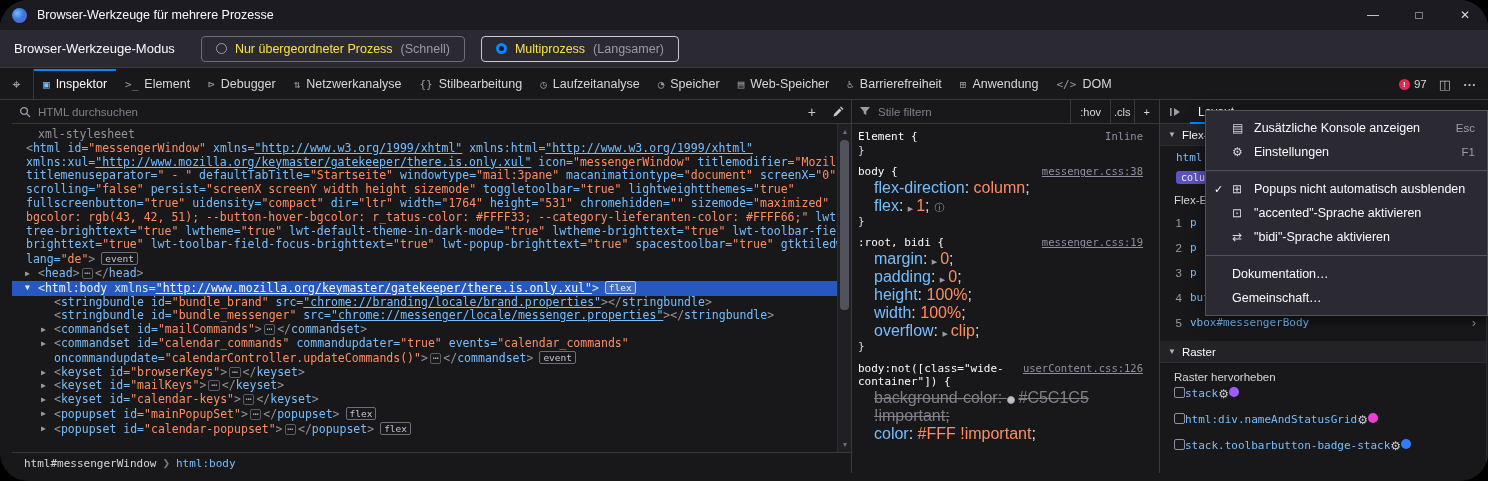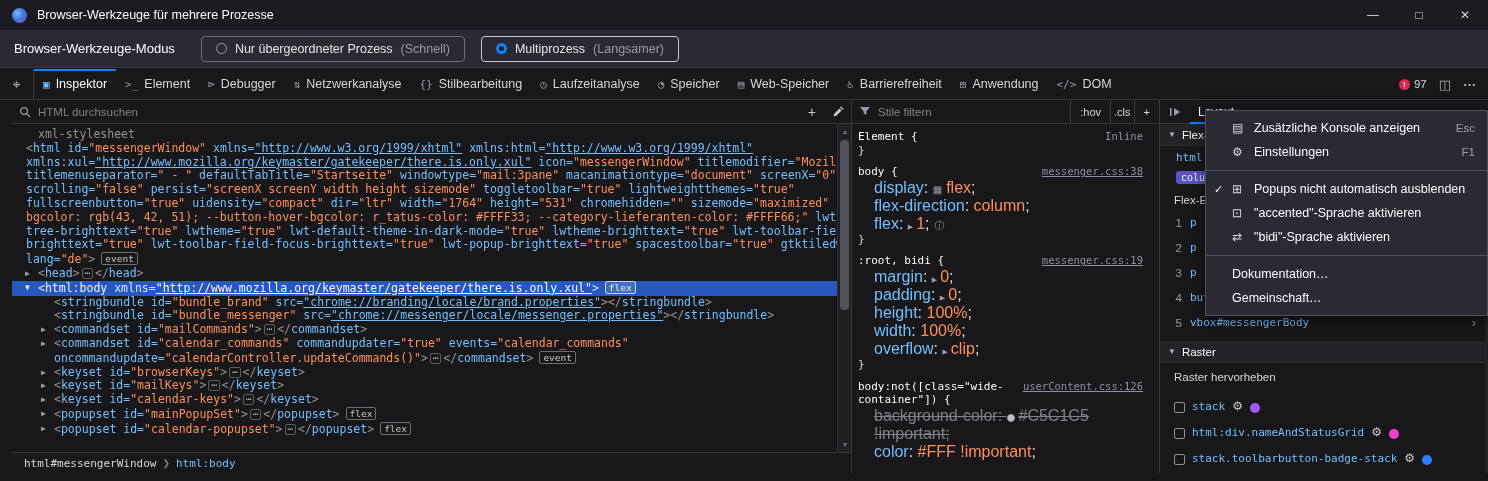--- a/index.html
+++ b/index.html
@@ -1,39 +1,39 @@
 <!DOCTYPE html>
 <html><head>
 <meta charset="utf-8">
 <style>
   * { margin:0; padding:0; box-sizing:border-box; }
   html,body { background:#000; }
   .app { position:relative; width:1488px; height:481px; background:#18181a; overflow:hidden;
-         font-family:"Liberation Sans", sans-serif; color:#d7d7db; }
+         font-family:"Liberation Sans", sans-serif; color:#d7d7db;border-radius:28px; }
 
   
   .titlebar { position:absolute; left:0; top:0; width:100%; height:30px; background:#1c1b22;
               display:flex; align-items:center; }
   .appicon { width:15px; height:15px; border-radius:50%; margin:0 10px 0 12px;
              background:radial-gradient(circle at 35% 35%, #7ab6ff 0%, #3a7bd5 45%, #7a4dd8 100%); }
   .wtitle { font-size:12.5px; color:#fbfbfe; }
   .wctrls { margin-left:auto; display:flex; height:100%; }
   .wbtn { width:46px; height:100%; display:flex; align-items:center; justify-content:center;
           color:#d7d7db; font-size:12px; cursor:default; }
 
   
   .modebar { position:absolute; left:0; top:30px; width:100%; height:38px; background:#2b2a33;
              border-bottom:1px solid #38383d; display:flex; align-items:center; }
   .modelabel { font-size:13px; color:#fbfbfe; margin:0 26px 0 14px; }
   .pill { display:flex; align-items:center; gap:8px; border:1px solid #6d6d78; border-radius:4px;
           padding:4px 14px; margin-right:16px; height:26px; }
   .pill.on { border-color:#c9c9d2; }
   .radio { width:11px; height:11px; border-radius:50%; border:1px solid #9a9aa5; flex:0 0 auto; }
   .radio.on { border:3px solid #0a84ff; background:#1c1b22; }
-  .plabel { font-size:12.5px; color:#e5e5e5; white-space:pre; }
+  .plabel { font-size:12.5px; color:#fde047; white-space:pre; }
   .phint { font-size:12.5px; color:#9b9ba5; }
 
   
   .toolbar { position:absolute; left:0; top:69px; width:100%; height:31px; background:#18181a;
              border-bottom:1px solid #38383d; display:flex; align-items:stretch; }
   .pickerbtn { width:34px; display:flex; align-items:center; justify-content:center;
                color:#b5b5bf; font-size:14px; border-right:1px solid #38383d; }
   .ttabs { display:flex; }
   .ttab { display:flex; align-items:center; gap:6px; padding:0 9px; font-size:12.5px; color:#d7d7db;
           position:relative; white-space:nowrap; }
@@ -127,21 +127,21 @@
   .caret { font-size:8px; color:#b0b0ba; margin-right:6px; }
   .lrow { padding:5px 0 2px 16px; }
   .llink { color:#75bfff; font:11px "DejaVu Sans Mono",monospace; }
   .dirbadge { display:inline-block; background:#5b54c0; color:#eeeaff; border-radius:3px;
               font:10px "DejaVu Sans Mono",monospace; padding:1px 5px; }
   .lsub { padding:8px 0 4px 14px; color:#d7d7db; }
   .fitem { height:25px; display:flex; align-items:center; position:relative; }
   .fnum { width:22px; text-align:right; margin-right:8px; color:#9a9aa8; }
   .flabel { color:#75bfff; font:11px "DejaVu Sans Mono",monospace; white-space:nowrap; overflow:hidden; }
   .fchev { position:absolute; right:10px; color:#9a9aa8; font-size:13px; }
-  .gitem { height:26px; display:flex; align-items:flex-end; padding-left:14px; gap:7px; }
+  .gitem { height:26px; display:flex; align-items:flex-start; padding-left:14px; gap:0; }
   .gcheck { width:11px; height:11px; border:1px solid #8f8f9d; border-radius:2px; flex:0 0 auto; }
   .glabel { color:#75bfff; font:11px "DejaVu Sans Mono",monospace; white-space:nowrap; }
   .ggear { color:#c9c9d2; font-size:12px; }
   .gcircle { width:10px; height:10px; border-radius:50%; }
 
   
   .menu { position:absolute; left:1205px; top:110px; width:283px; background:#2b2a33;
           border:1px solid #52525e; box-shadow:0 4px 14px rgba(0,0,0,.55); z-index:10; padding:5px 0; }
   .mitem { height:24px; display:flex; align-items:center; padding:0 12px 0 8px; font-size:12.5px; color:#fbfbfe; }
   .mcheck { width:18px; color:#fbfbfe; font-size:11px; }
@@ -310,21 +310,20 @@
             <span style="padding: 0px 9px; font-size: 11px; color: rgb(215, 215, 219); border-left: 1px solid rgb(56, 56, 61); height: 24px; display: flex; align-items: center;">+</span>
           </span>
       </div>
       <div class="rules-view">
           <div class="rule">
             <div class="rline"><span class="selr">Element {</span><span class="csslink plain">Inline</span></div>
             <div class="rline">}</div>
           </div>
           <div class="rule">
             <div class="rline"><span class="selr">body {</span><span class="csslink">messenger.css:38</span></div>
-            <div class="pline"><span class="pname">display</span><span class="ppunct">: </span><span class="flexic">▦</span><span class="pval">flex</span><span class="ppunct">;</span></div>
             <div class="pline"><span class="pname">flex-direction</span><span class="ppunct">: </span><span class="pval">column</span><span class="ppunct">;</span></div>
             <div class="pline"><span class="pname">flex</span><span class="ppunct">: </span><span class="exp">▶</span><span class="pval">1</span><span class="ppunct">;</span><span class="infoic">ⓘ</span></div>
             <div class="rline">}</div>
           </div>
           <div class="rule">
             <div class="rline"><span class="selr">:root, bidi {</span><span class="csslink">messenger.css:19</span></div>
             <div class="pline"><span class="pname">margin</span><span class="ppunct">: </span><span class="exp">▶</span><span class="pval">0</span><span class="ppunct">;</span></div>
             <div class="pline"><span class="pname">padding</span><span class="ppunct">: </span><span class="exp">▶</span><span class="pval">0</span><span class="ppunct">;</span></div>
             <div class="pline"><span class="pname">height</span><span class="ppunct">: </span><span class="pval">100%</span><span class="ppunct">;</span></div>
             <div class="pline"><span class="pname">width</span><span class="ppunct">: </span><span class="pval">100%</span><span class="ppunct">;</span></div>

